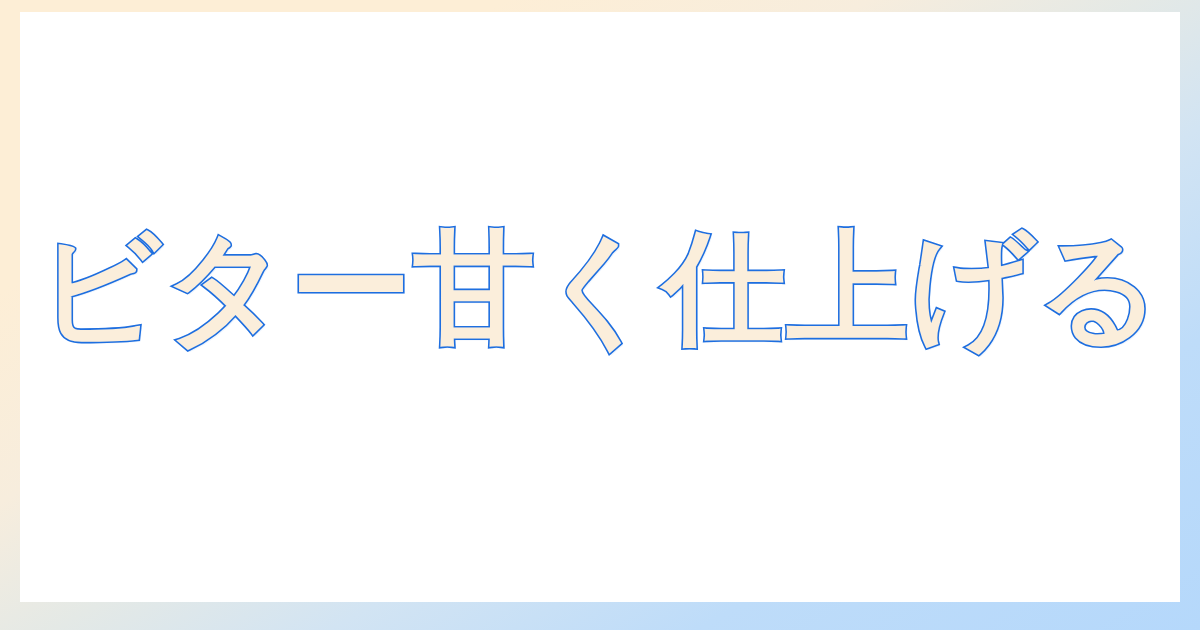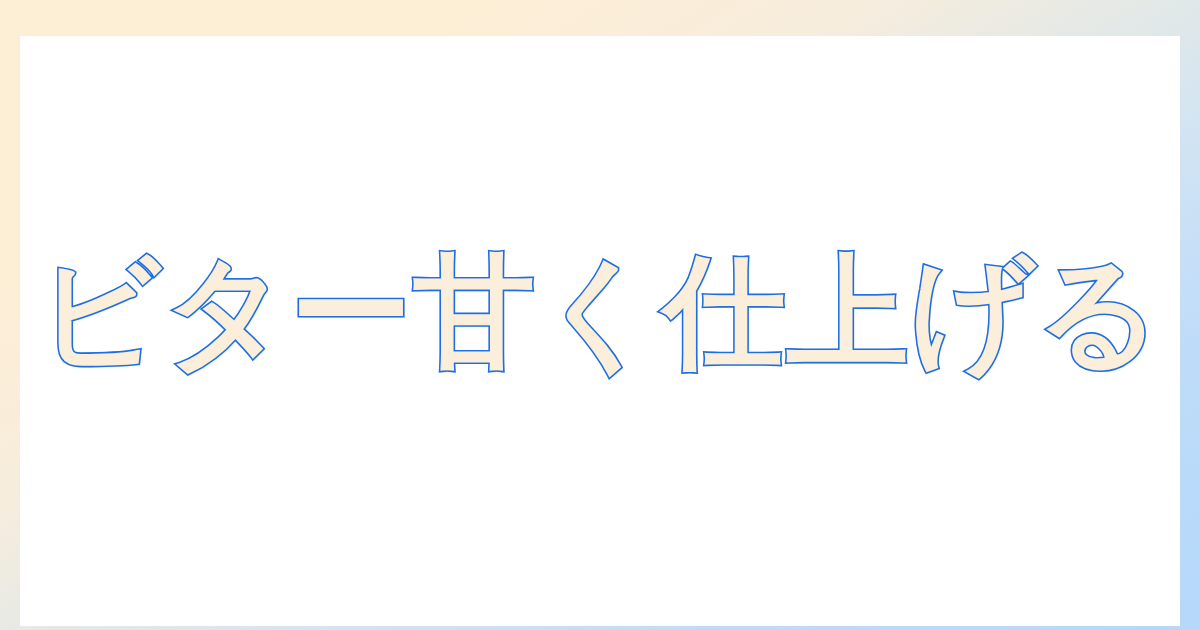--- a/index.html
+++ b/index.html
@@ -31,21 +31,21 @@
         #b5d8fb 100%);
     display: flex;
     align-items: center;
     justify-content: center;
   }
 
   
   .card {
     position: absolute;
     left: 20px;
-    top: 36px;
+    top: 12px;
     width: 1160px;
     height: 590px;
     background: #ffffff;
     box-sizing: border-box;
     display: flex;
     flex-direction: column;
     align-items: center;
     justify-content: center;
   }
 

